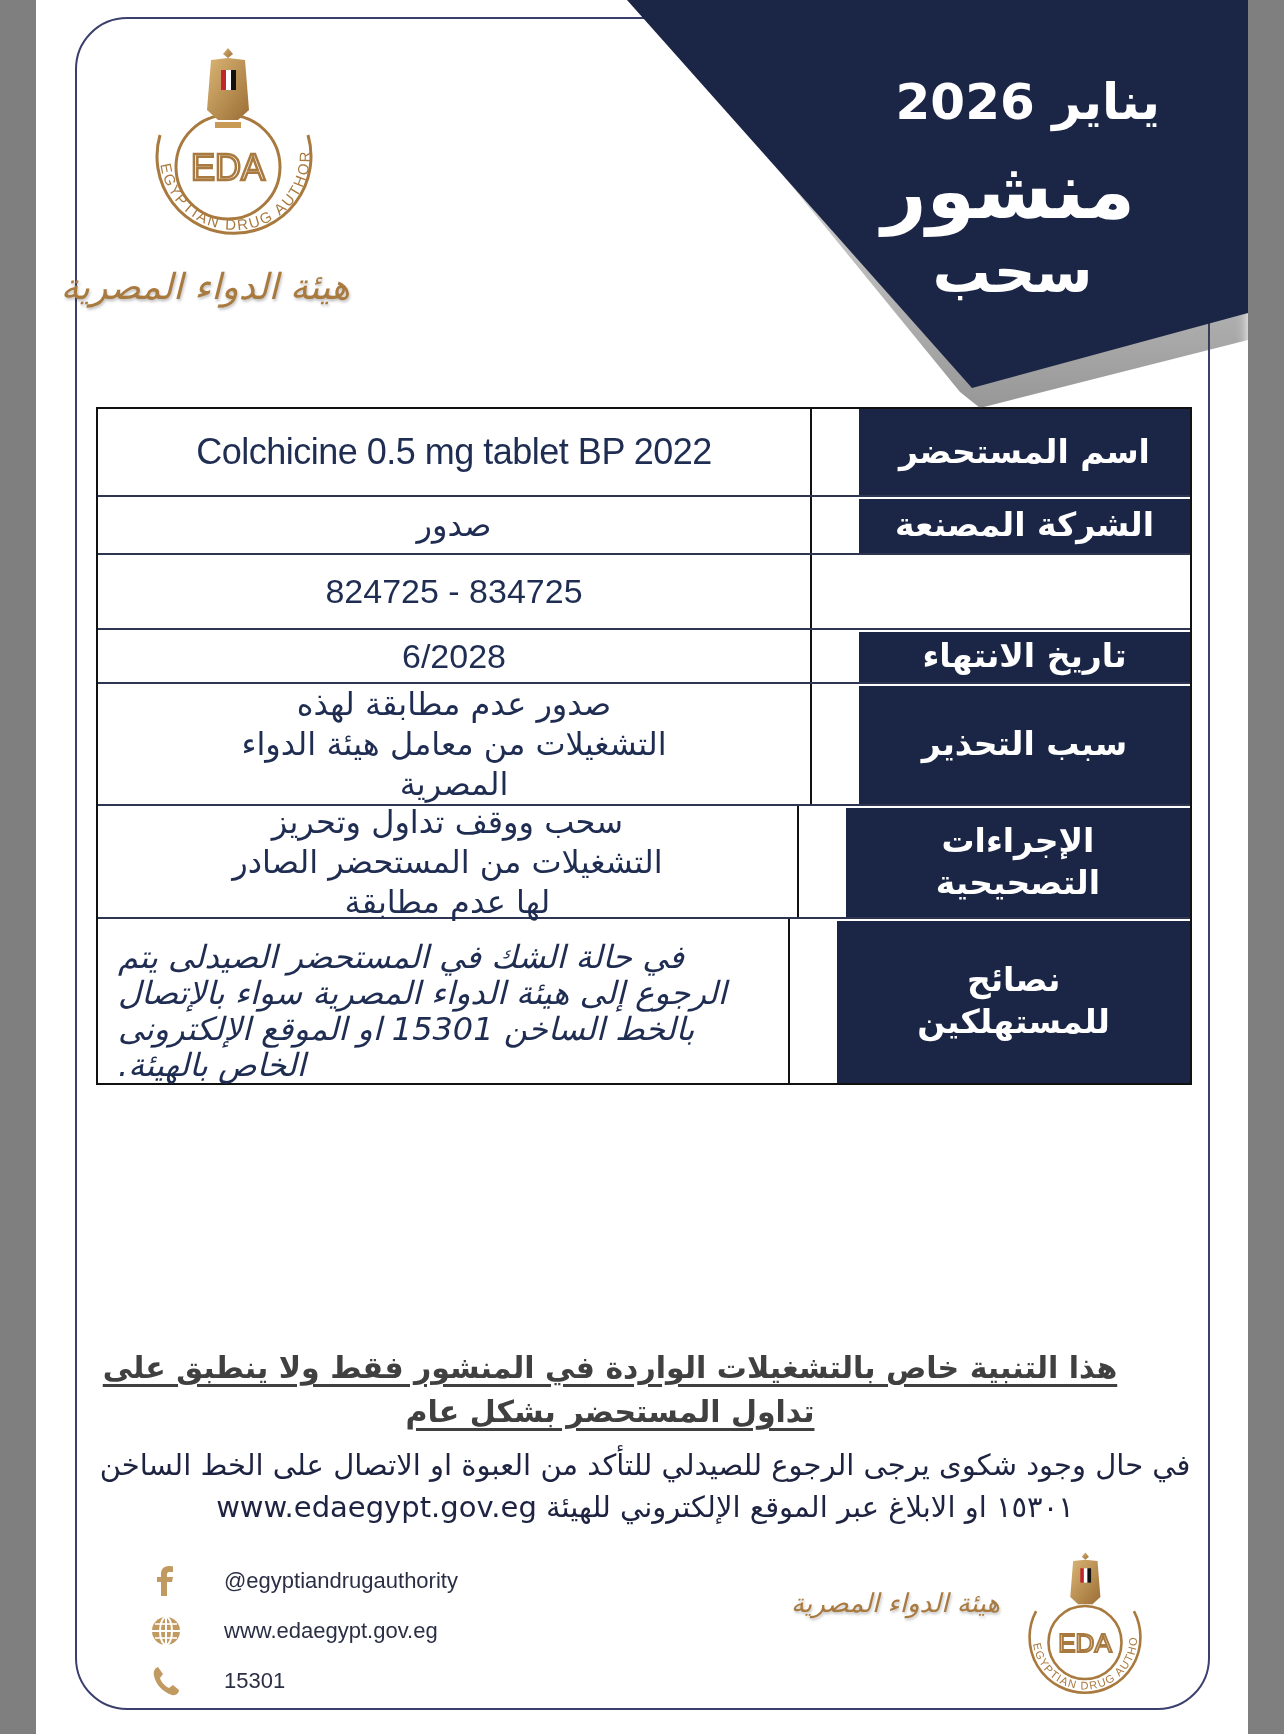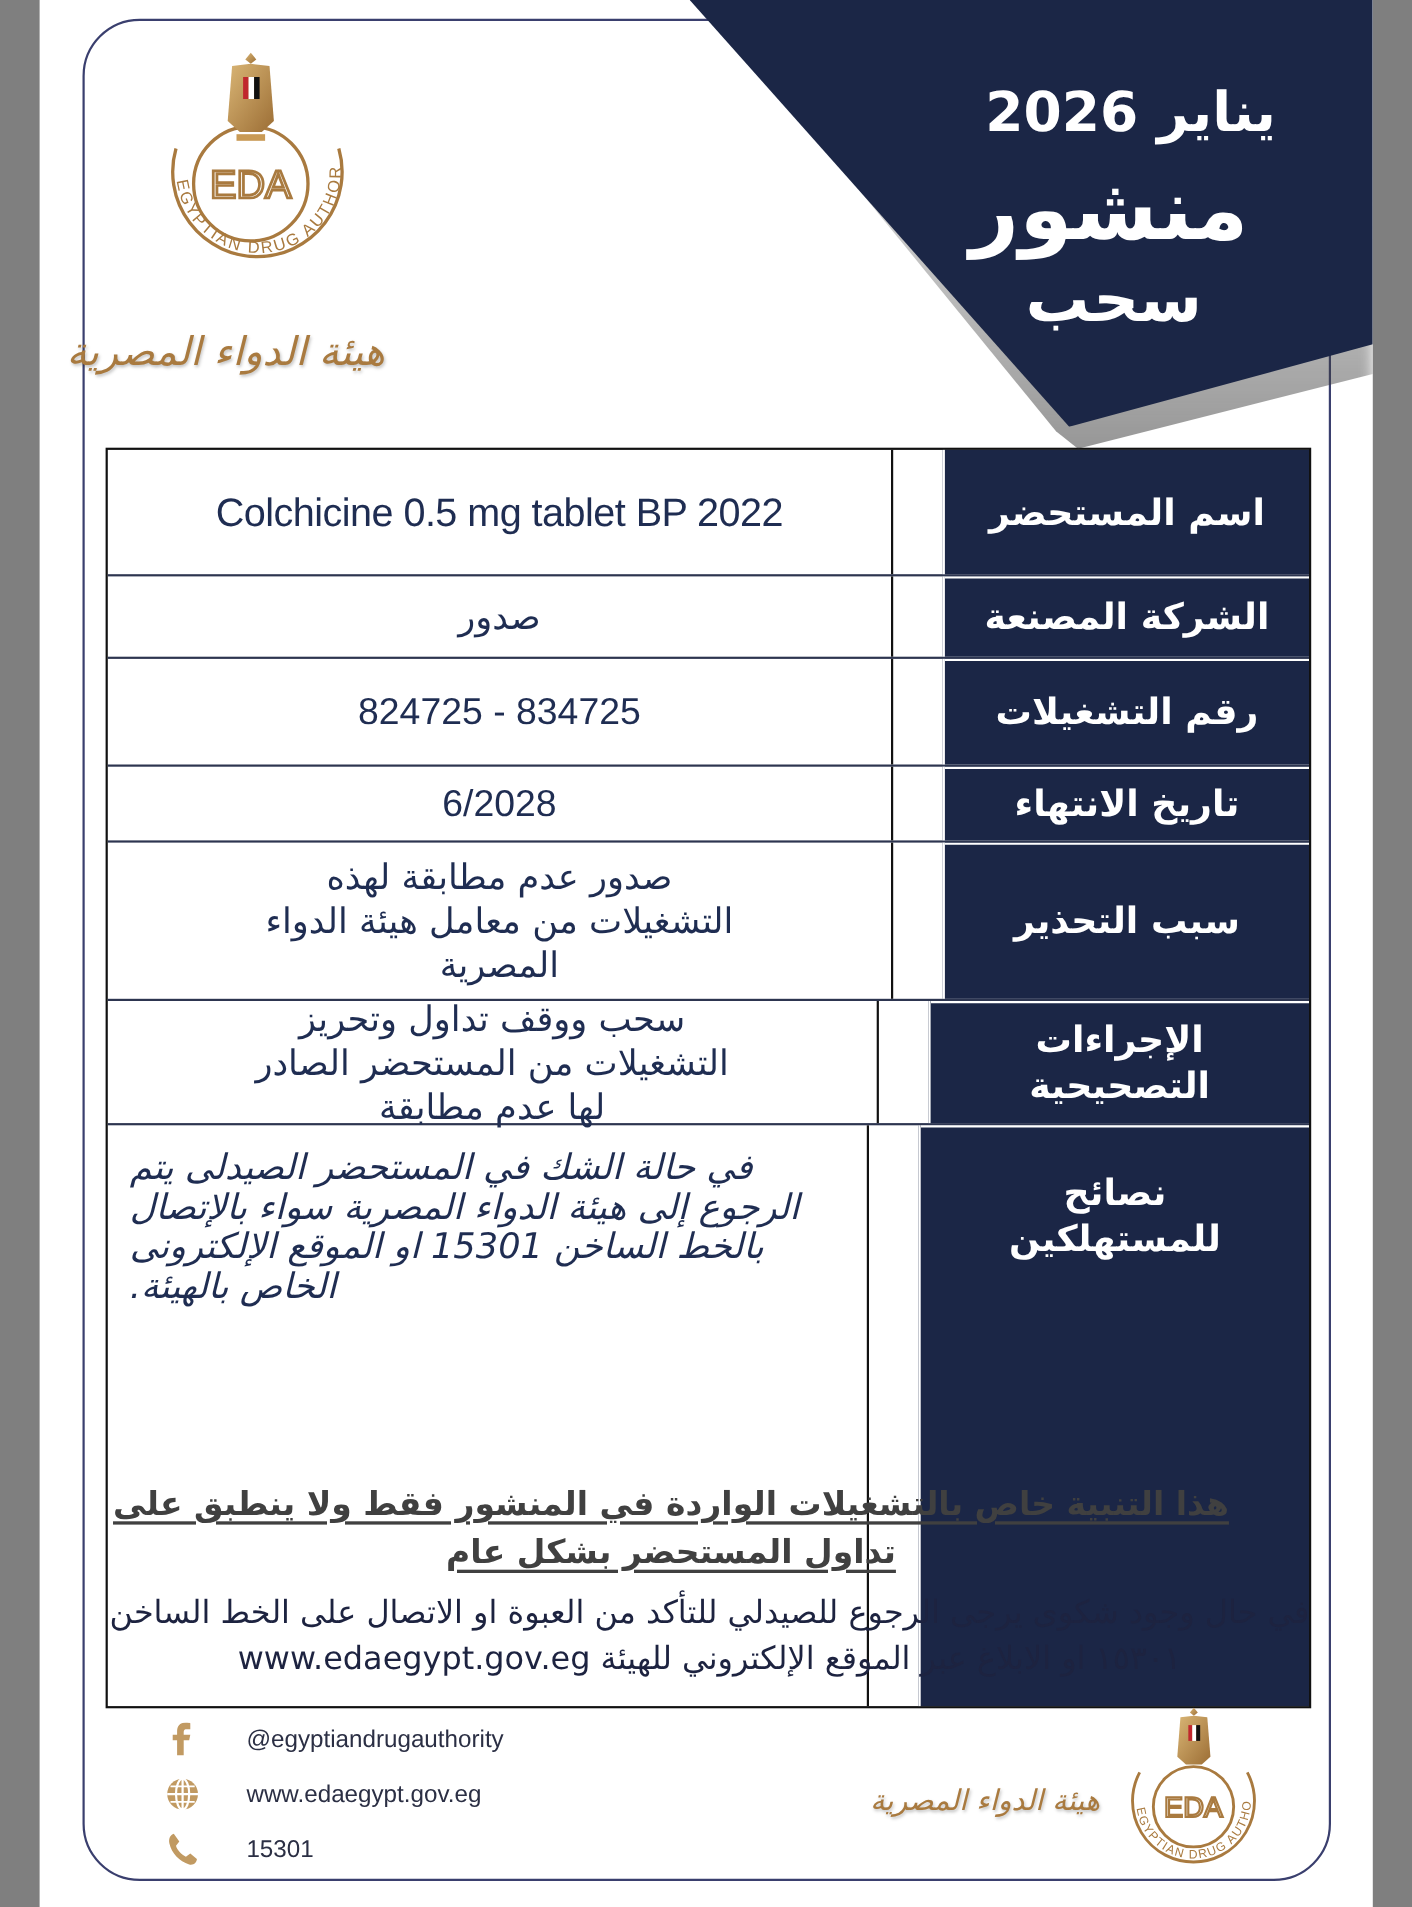--- a/index.html
+++ b/index.html
@@ -28,27 +28,27 @@
     z-index: 1;
   }
   .banner-text { position: absolute; z-index: 3; color: #ffffff; font-weight: bold; direction: rtl; text-align: center; white-space: nowrap; }
   .bt-date { left: 920px; top: 72px; width: 240px; font-size: 50px; line-height: 60px; }
   .bt-title { left: 890px; top: 146px; width: 245px; font-size: 78px; line-height: 90px; }
   .bt-sub { left: 930px; top: 240px; width: 165px; font-size: 58px; line-height: 64px; }
 
   
   .logo-top { position: absolute; left: 120px; top: 40px; width: 230px; height: 300px; }
   .logo-footer { position: absolute; left: 1010px; top: 1545px; width: 150px; height: 165px; }
-  .calli { position: absolute; color: #a97a3f; font-family: "DejaVu Serif", serif; font-style: italic; direction: rtl; white-space: nowrap; text-shadow: 1px 2px 3px rgba(0,0,0,0.25); margin-top: 33px; }
+  .calli { position: absolute; color: #a97a3f; font-family: "DejaVu Serif", serif; font-style: italic; direction: rtl; white-space: nowrap; text-shadow: 1px 2px 3px rgba(0,0,0,0.25); }
   .calli-top { left: 100px; top: 266px; width: 250px; font-size: 36px; text-align: center; }
   .calli-footer { left: 815px; top: 1588px; width: 185px; font-size: 26px; text-align: center; }
 
   
   .table {
-    position: absolute; left: 96px; top: 407px; width: 1096px; height: 1146px;
+    position: absolute; left: 96px; top: 407px; width: 1096px; height: 678px;
     border: 2px solid #111; display: flex; flex-direction: column; background: #fff;
   }
   .row { display: flex; flex-direction: row; border-bottom: 2px solid #2d3550; }
   .row:last-child { border-bottom: none; }
   .cell-value {
     width: 714px; display: flex; align-items: center; justify-content: center;
     font-size: 32px; color: #1f2d52; text-align: center; direction: rtl; padding: 6px 18px; line-height: 40px;
     border-right: 2px solid #111;
   }
   .cell-value.ltr { direction: ltr; font-family: "Liberation Sans", sans-serif; font-size: 36px; letter-spacing: -0.5px; }
@@ -123,21 +123,20 @@
   <div class="row" style="height:115px">
     <div class="cell-value ltr">Colchicine 0.5 mg tablet BP 2022</div>
     <div class="cell-label">اسم المستحضر</div>
   </div>
   <div class="row" style="height:75px">
     <div class="cell-value">صدور</div>
     <div class="cell-label">الشركة المصنعة</div>
   </div>
   <div class="row" style="height:98px">
     <div class="cell-value num">824725 - 834725</div>
-    <div class="cell-label">رقم التشغيلات</div>
   </div>
   <div class="row" style="height:69px">
     <div class="cell-value num">6/2028</div>
     <div class="cell-label">تاريخ الانتهاء</div>
   </div>
   <div class="row" style="height:144px">
     <div class="cell-value" style="padding:0 140px">صدور عدم مطابقة لهذه التشغيلات من معامل هيئة الدواء المصرية</div>
     <div class="cell-label">سبب التحذير</div>
   </div>
   <div class="row" style="height:113px">

